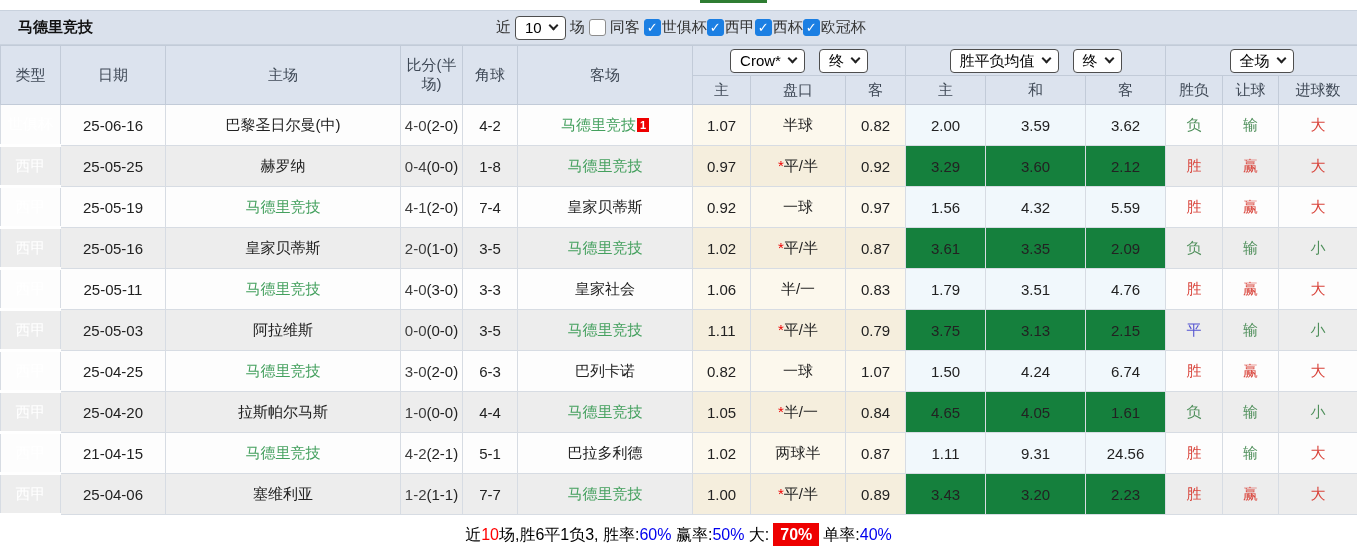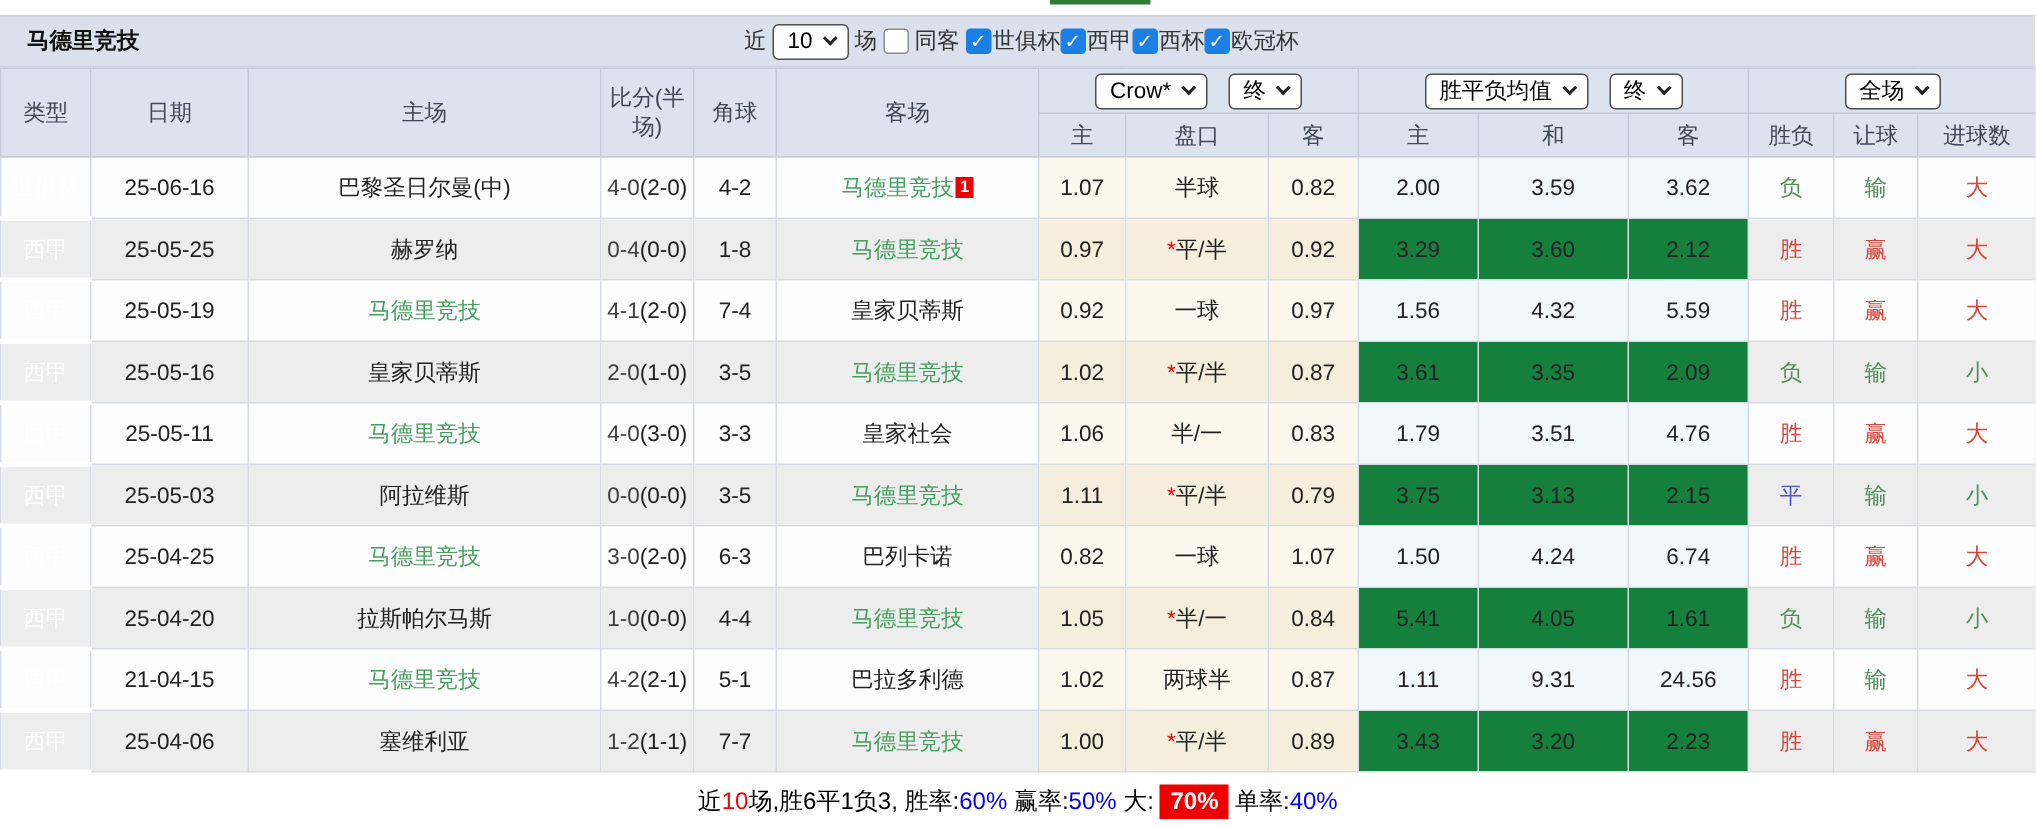--- a/index.html
+++ b/index.html
@@ -298,21 +298,21 @@
       <tr class="even">
         <td class="league lg-liga">西甲</td>
         <td class="date">25-04-20</td>
         <td class="team">拉斯帕尔马斯</td>
         <td><span class="s-red">1-0</span><span>(0-0)</span></td>
         <td>4-4</td>
         <td class="team team-green"><span>马德里竞技</span></td>
         <td class="cream">1.05</td>
         <td class="cream"><span class="star">*</span>半/一</td>
         <td class="cream">0.84</td>
-        <td class="blu">5.41</td>
+        <td class="blu">4.65</td>
         <td class="blu">4.05</td>
         <td class="blu">1.61</td>
         <td class="c-g">负</td>
         <td class="c-g">输</td>
         <td class="c-g">小</td>
       </tr>
       <tr class="odd">
         <td class="league lg-liga">西甲</td>
         <td class="date">21-04-15</td>
         <td class="team team-green">马德里竞技</td>

